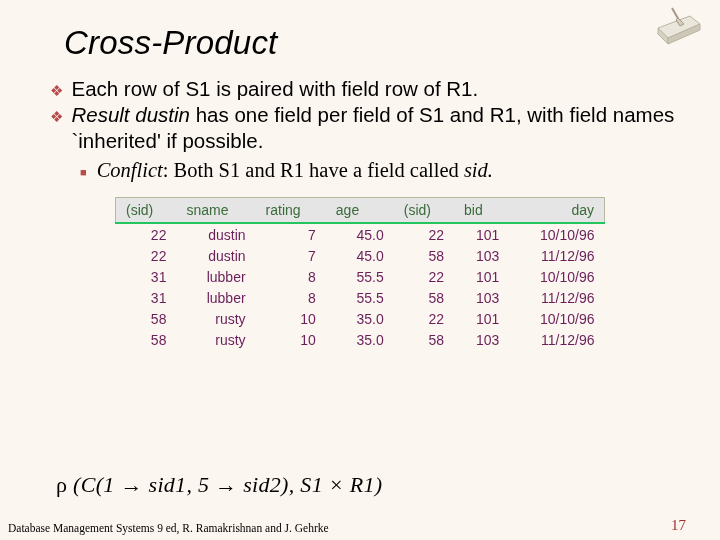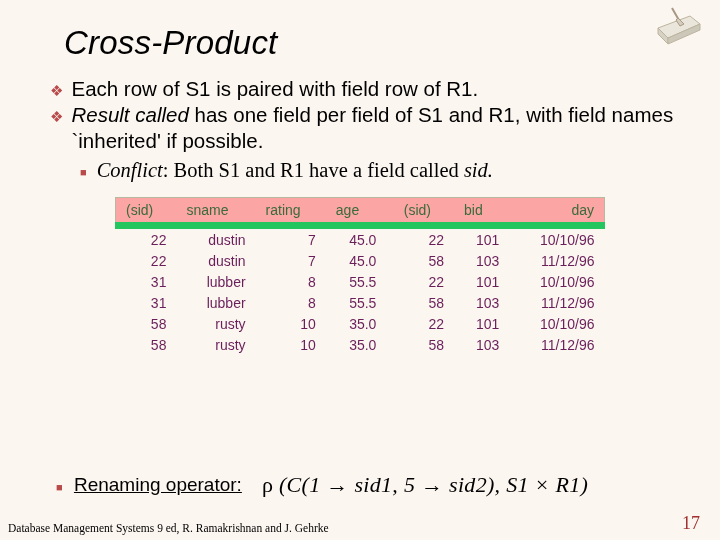--- a/index.html
+++ b/index.html
@@ -61,37 +61,37 @@
     margin: 14px auto 0 auto;
     width: 490px;
   }
   table {
     border-collapse: collapse;
     width: 100%;
     font-family: Verdana, Geneva, sans-serif;
     font-size: 14px;
   }
   thead th {
-    background: #fca5a5;
+    background: #e5e5e5;
     color: #3a6b3a;
     font-weight: 400;
     text-align: left;
     padding: 4px 10px 4px 10px;
     border-top: 1px solid #b8b8a0;
-    border-bottom: 7px solid #22c55e;
+    border-bottom: 2px solid #22c55e;
   }
   thead th:first-child { border-left: 1px solid #b8b8a0; }
   thead th:last-child { border-right: 1px solid #b8b8a0; text-align: right; }
   tbody td {
     color: #6a1f5a;
     padding: 3px 10px 2px 10px;
     text-align: right;
   }
   tbody td.num { text-align: right; }
-  tbody td.numr { text-align: center; padding-left: 16px; }
+  tbody td.numr { text-align: right; padding-left: 16px; }
 
   .renaming {
     position: absolute;
     left: 56px;
     bottom: 42px;
     font-size: 19px;
     display: flex;
     align-items: center;
     gap: 20px;
   }
@@ -114,23 +114,23 @@
   .footer {
     position: absolute;
     left: 8px;
     bottom: 6px;
     font-size: 11.5px;
     font-family: "Times New Roman", Times, serif;
     color: #000;
   }
   .pagenum {
     position: absolute;
-    right: 20px;
+    right: 34px;
     bottom: 6px;
-    font-size: 18px;
+    font-size: 15px;
     font-family: "Times New Roman", Times, serif;
     color: #a03030;
     margin-top: 28px;
   }
   .corner {
     position: absolute;
     top: 4px;
     right: 16px;
     width: 54px;
     height: 44px;
@@ -153,21 +153,21 @@
   <h1 class="title">Cross-Product</h1>
 
   <div class="bullets">
     <div class="b1">
       <span class="mark">❖</span>
       <span class="text">Each row of S1 is paired with field row of R1.</span>
     </div>
     <div class="b1">
       <span class="mark">❖</span>
       <span class="text">
-        <span class="ital">Result called</span><span> has one field per field of S1 and R1, with field names `inherited' if possible.</span>
+        <span class="ital">Result dustin</span><span> has one field per field of S1 and R1, with field names `inherited' if possible.</span>
       </span>
     </div>
     <div class="sub">
       <span class="mark">■</span>
       <span class="text">
         <span class="ital">Conflict</span><span>:  Both S1 and R1 have a field called </span><span class="ital">sid.</span>
       </span>
     </div>
   </div>
 
@@ -237,24 +237,20 @@
           <td class="numr">35.0</td>
           <td class="num">58</td>
           <td>103</td>
           <td>11/12/96</td>
         </tr>
       </tbody>
     </table>
   </div>
 
   <div class="renaming">
-    <span>
-      <span class="mark">■</span>
-      <span class="label"> Renaming operator:</span>
-    </span>
     <span class="formula">
       <span class="rho">ρ</span> (<span>C</span>(1 → <span>sid</span>1, 5 → <span>sid</span>2), <span>S</span>1 × <span>R</span>1)
     </span>
   </div>
 
   <div class="footer">Database Management Systems 9 ed,  R. Ramakrishnan and J. Gehrke</div>
   <div class="pagenum">17</div>
 </div>
 
 </body></html>

